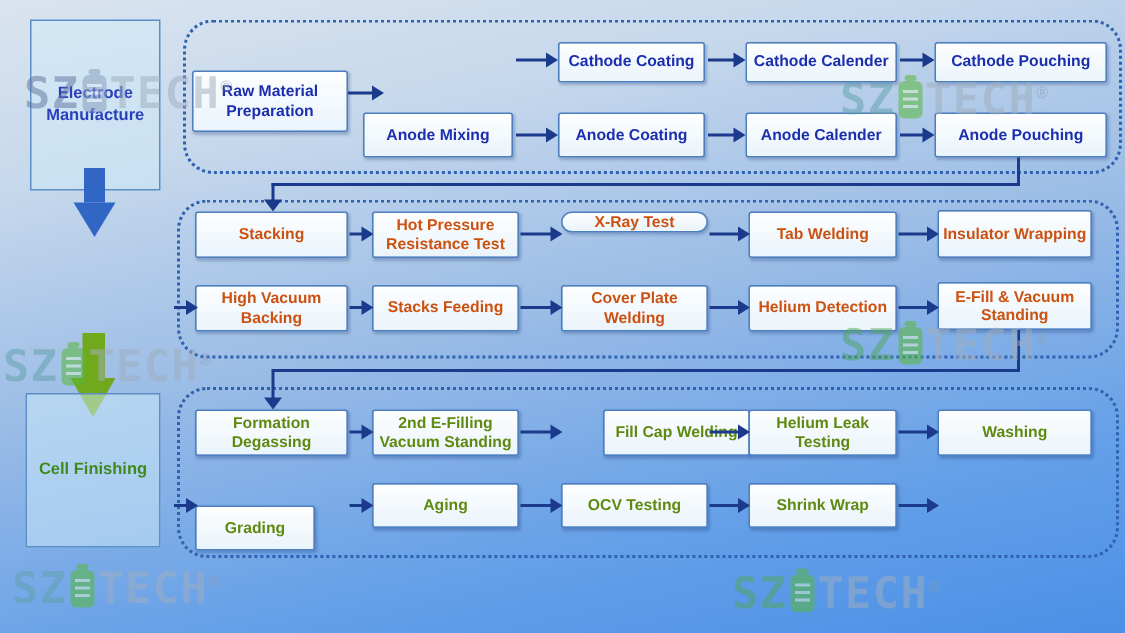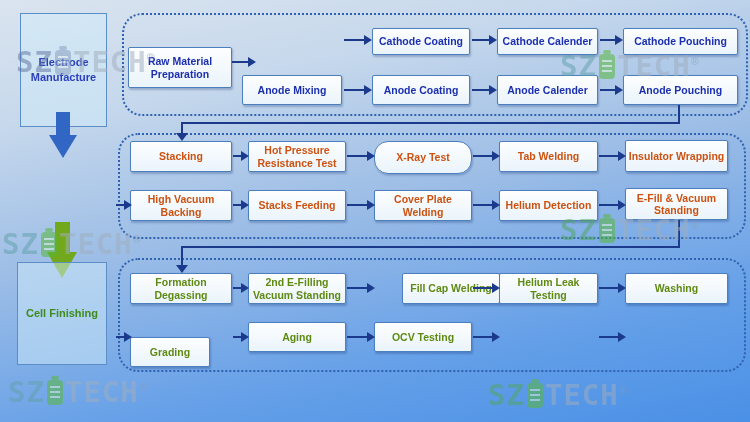--- a/index.html
+++ b/index.html
@@ -106,21 +106,21 @@
   <div class="arr" style="left:472px; top:89px; width:23px;"></div>
   <div class="arr" style="left:600px; top:89px; width:21px;"></div>
 
   <div class="seg" style="left:678px; top:105px; width:2px; height:19px;"></div>
   <div class="seg" style="left:181px; top:122px; width:499px; height:2px;"></div>
   <div class="seg" style="left:181px; top:122px; width:2px; height:12px;"></div>
   <div class="ah" style="left:176px; top:133px;"></div>
 
   <div class="fb c-orange" style="left:130px; top:141px; width:102px; height:31px;">Stacking</div>
   <div class="fb c-orange" style="left:248px; top:141px; width:98px;  height:31px;">Hot Pressure Resistance Test</div>
-  <div class="fb c-orange" style="left:374px; top:141px; width:98px;  height:33px;border-radius:14px;">X-Ray Test</div>
+  <div class="fb c-orange" style="left:374px; top:141px; width:98px;  height:14px;border-radius:14px;">X-Ray Test</div>
   <div class="fb c-orange" style="left:499px; top:141px; width:99px;  height:31px;">Tab Welding</div>
   <div class="fb c-orange" style="left:625px; top:140px; width:103px; height:32px;">Insulator Wrapping</div>
   <div class="arr" style="left:233px; top:155px; width:14px;"></div>
   <div class="arr" style="left:347px; top:155px; width:26px;"></div>
   <div class="arr" style="left:473px; top:155px; width:25px;"></div>
   <div class="arr" style="left:599px; top:155px; width:25px;"></div>
 
   <div class="fb c-orange" style="left:130px; top:190px; width:102px; height:31px;">High Vacuum Backing</div>
   <div class="fb c-orange" style="left:248px; top:190px; width:98px;  height:31px;">Stacks Feeding</div>
   <div class="fb c-orange" style="left:374px; top:190px; width:98px;  height:31px;">Cover Plate Welding</div>
@@ -143,20 +143,21 @@
   <div class="fb c-green" style="left:499px; top:273px; width:99px;  height:31px;">Helium Leak Testing</div>
   <div class="fb c-green" style="left:625px; top:273px; width:103px; height:31px;">Washing</div>
   <div class="arr" style="left:233px; top:287px; width:14px;"></div>
   <div class="arr" style="left:347px; top:287px; width:26px;"></div>
   <div class="arr" style="left:473px; top:287px; width:25px;"></div>
   <div class="arr" style="left:599px; top:287px; width:25px;"></div>
 
   <div class="fb c-green" style="left:130px; top:322px; width:80px; height:30px;margin-top:15px;">Grading</div>
   <div class="fb c-green" style="left:248px; top:322px; width:98px;  height:30px;">Aging</div>
   <div class="fb c-green" style="left:374px; top:322px; width:98px;  height:30px;">OCV Testing</div>
+  <div class="fb c-green" style="left:499px; top:322px; width:99px;  height:30px;">Shrink Wrap</div>
   <div class="arr" style="left:116px; top:336px; width:14px;"></div>
   <div class="arr" style="left:233px; top:336px; width:14px;"></div>
   <div class="arr" style="left:347px; top:336px; width:26px;"></div>
   <div class="arr" style="left:473px; top:336px; width:25px;"></div>
   <div class="arr" style="left:599px; top:336px; width:25px;"></div>
 
   <div class="wm wm-blue" style="left:16px; top:45px;">
     <span class="wm-sz">SZ</span><span class="batt batt-gray"><i></i><i></i><i></i></span><span class="wm-tech">TECH</span><span class="wm-reg">®</span>
   </div>
   <div class="wm wm-teal" style="left:560px; top:49px;">

